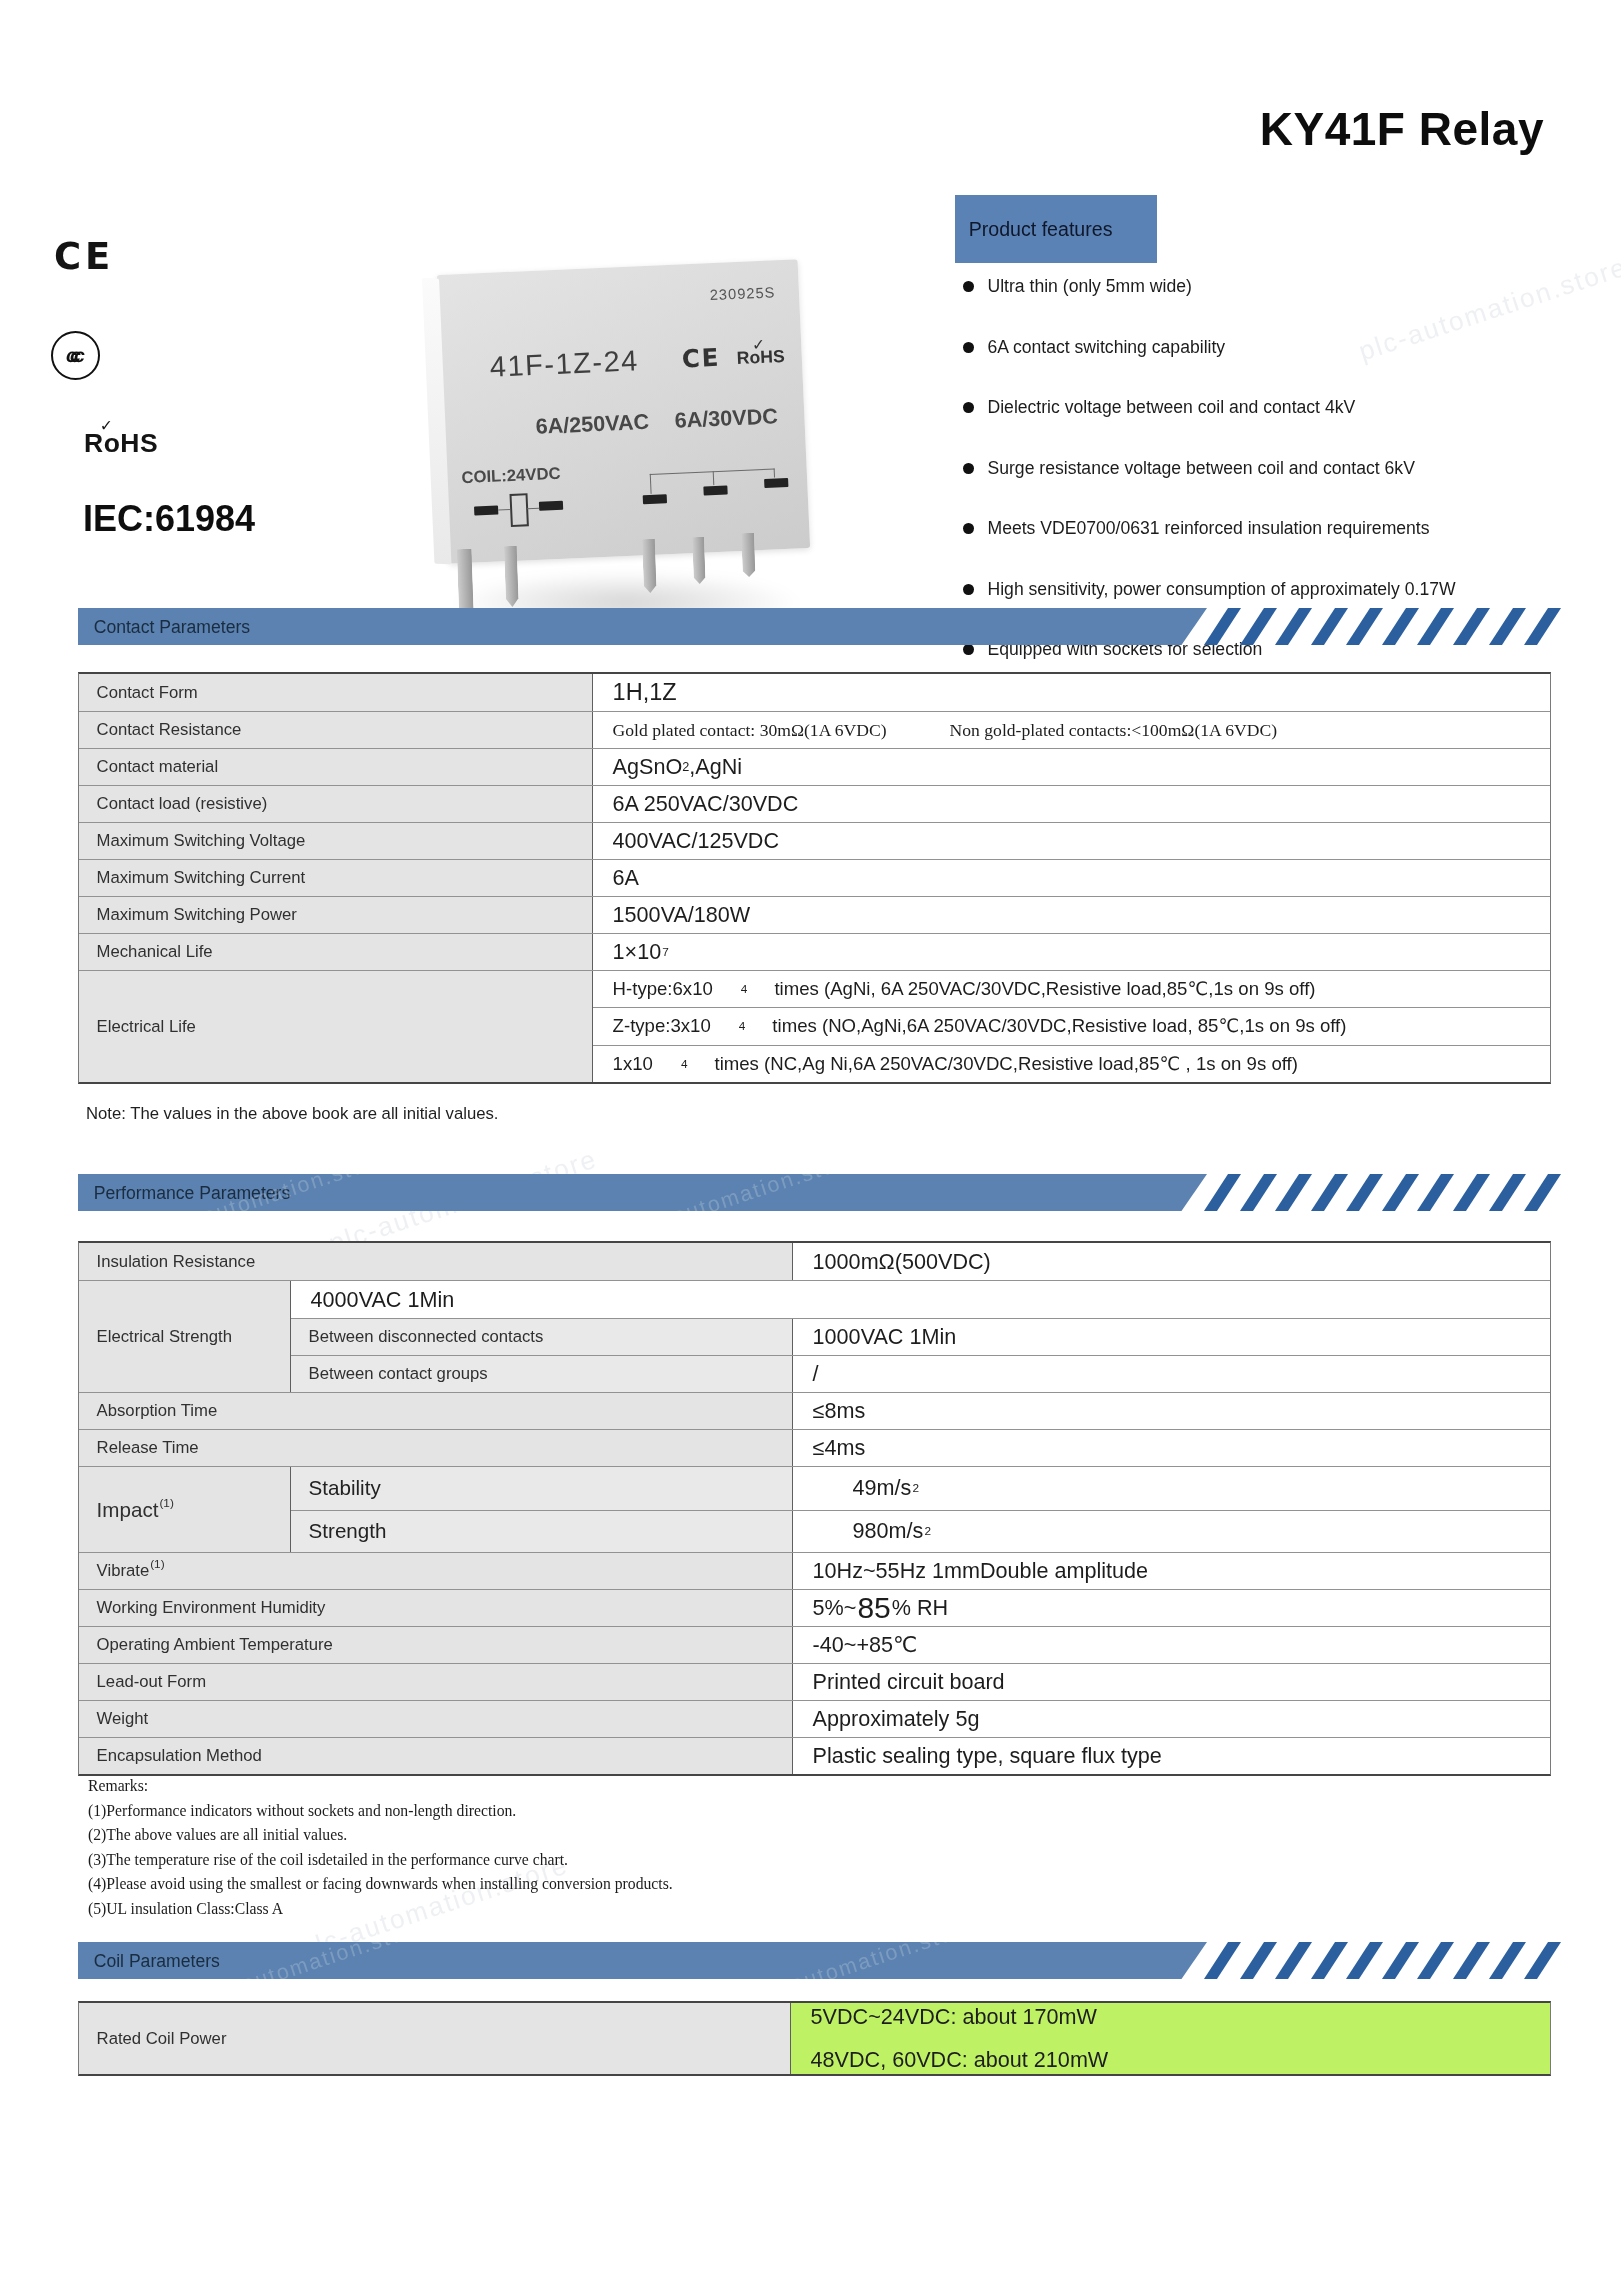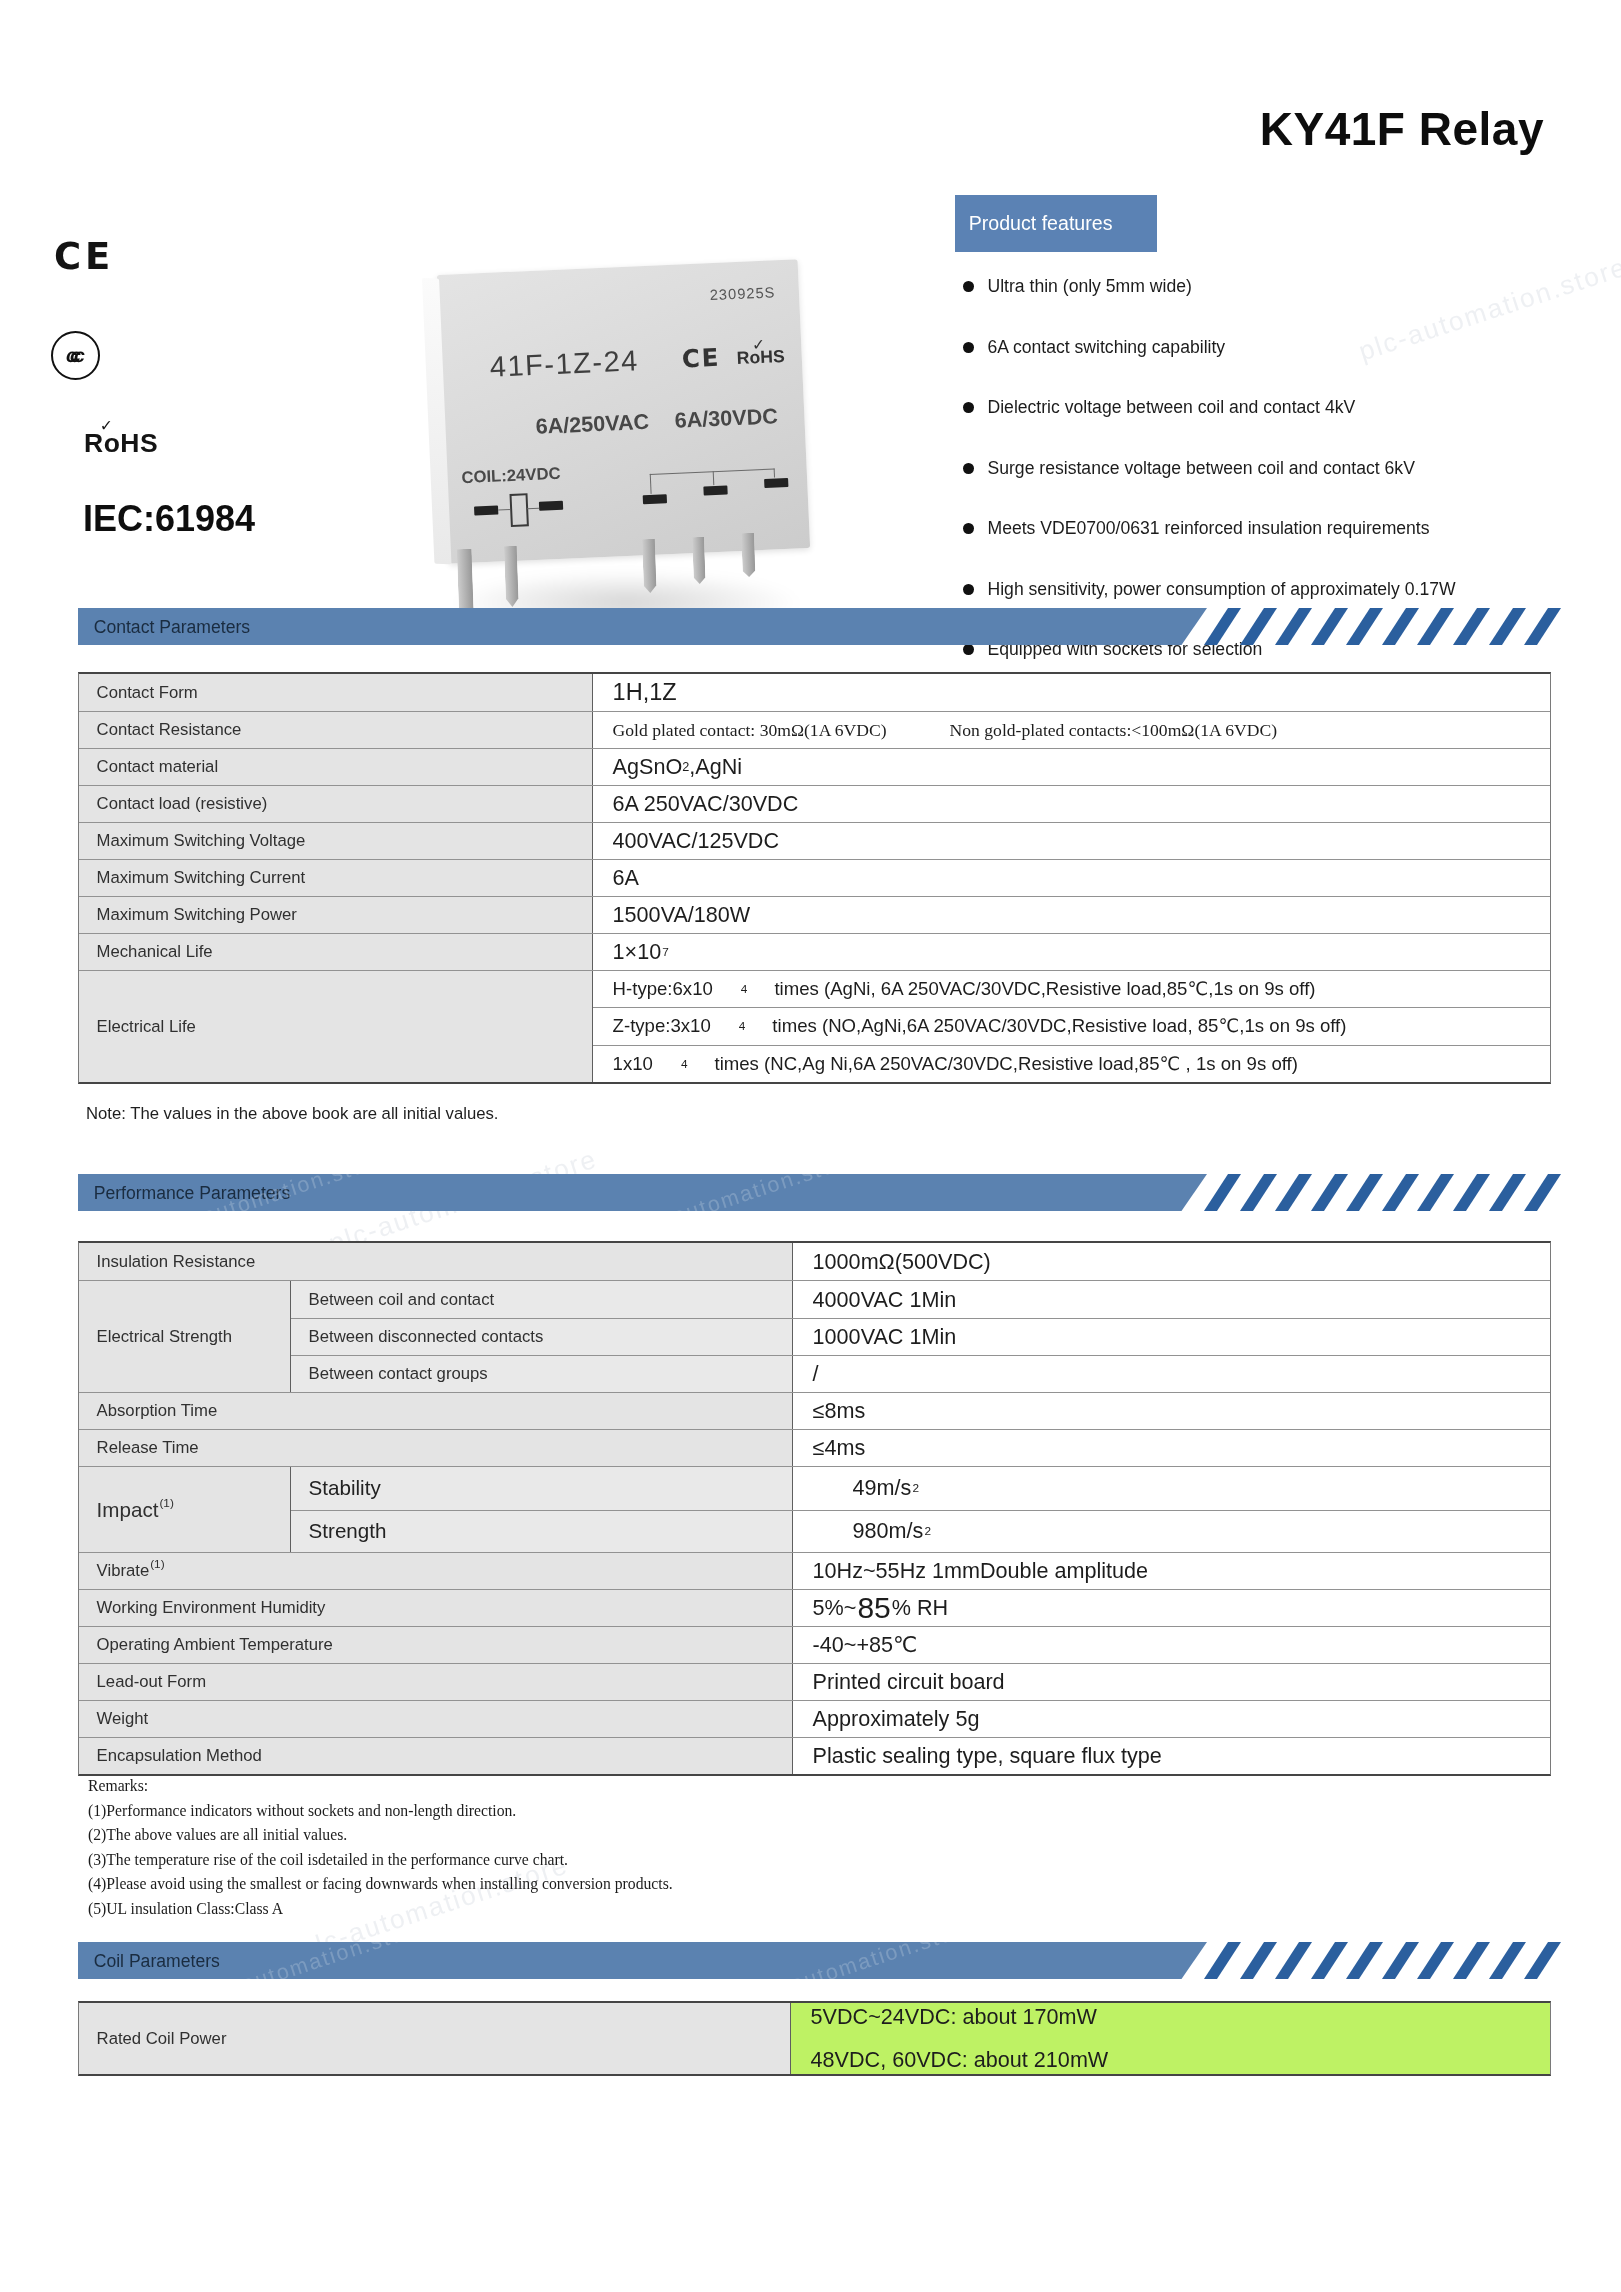--- a/index.html
+++ b/index.html
@@ -42,23 +42,23 @@
   .relay-rohs { position:absolute; left:296px; top:86px; font-size:17.6px; font-weight:700; color:#333; }
   .relay-ratings { position:absolute; left:92px; top:143px; font-size:21.6px; color:#474747; font-weight:600; }
   .relay-ratings span + span { margin-left:19.6px; }
   .relay-coil { position:absolute; left:15.7px; top:194px; font-size:16.7px; color:#4a4a4a; font-weight:600; }
   .pad { position:absolute; width:23.5px; height:8.8px; background:#222; border-radius:1px; }
   .coilbox { position:absolute; width:17.6px; height:33px; border:2px solid #3a3a3a; background:transparent; }
   .schem-line { position:absolute; height:1px; background:#6a6a6a; }
   .pin { position:absolute; background:linear-gradient(90deg,#cdcdcd,#969696);
     transform:rotate(-2deg); clip-path:polygon(0 0,100% 0,100% 86%,50% 100%,0 86%); }
   
-  .feat-header { position:absolute; left:955px; top:195px; width:202px; height:57px;
+  .feat-header { position:absolute; left:955px; top:195px; width:202px; height:68px;
     background:#5b82b4; display:flex; align-items:center; padding-left:13.7px;
-    font-size:19.6px; color:#ffffff; }
+    font-size:19.6px; color:#0f172a; }
   .feat-list { position:absolute; left:963px; top:275px; }
   .feat-item { display:flex; align-items:center; height:23.5px; margin-bottom:37px; }
   .feat-dot { width:10.8px; height:10.8px; border-radius:50%; background:#111; margin-right:13.7px; flex:0 0 auto; }
   .feat-text { font-size:17.6px; color:#1c1c1c; }
   
   .banner { position:absolute; left:78px; width:1473px; height:37px; }
   .banner .bar { position:absolute; left:0; top:0; width:1129px; height:37px; background:#5b82b0;
     clip-path:polygon(0 0,100% 0,calc(100% - 25.5px) 100%,0 100%); }
   .banner .bar-label { position:absolute; left:15.7px; top:50%; transform:translateY(-50%);
     font-size:17.6px; color:#1a2c40; }
@@ -310,21 +310,20 @@
 
   <div class="ptable" style="top:1241px;">
     <div class="trow h38">
       <div class="lab w728">Insulation Resistance</div>
       <div class="val">1000mΩ(500VDC)</div>
     </div>
     <div class="trow" style="height:112px;">
       <div class="lab w216">Electrical Strength</div>
       <div class="vcol">
         <div class="sub-val trow h38" style="border-left:none;">
-          <div class="lab w512" style="background:#e9e9e9;">Between coil and contact</div>
           <div class="val">4000VAC 1Min</div>
         </div>
         <div class="sub-val trow h38">
           <div class="lab w512" style="background:#e9e9e9;">Between disconnected contacts</div>
           <div class="val">1000VAC 1Min</div>
         </div>
         <div class="sub-val trow h38">
           <div class="lab w512" style="background:#e9e9e9;">Between contact groups</div>
           <div class="val">/</div>
         </div>

